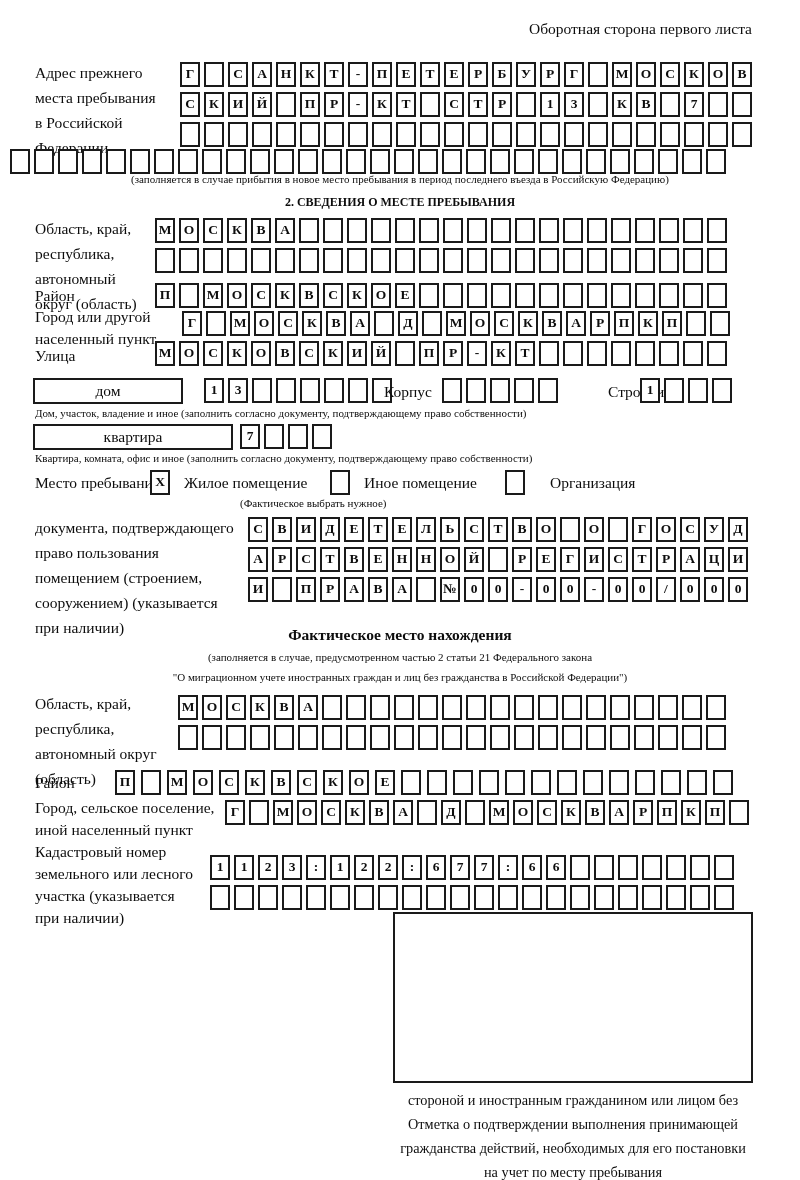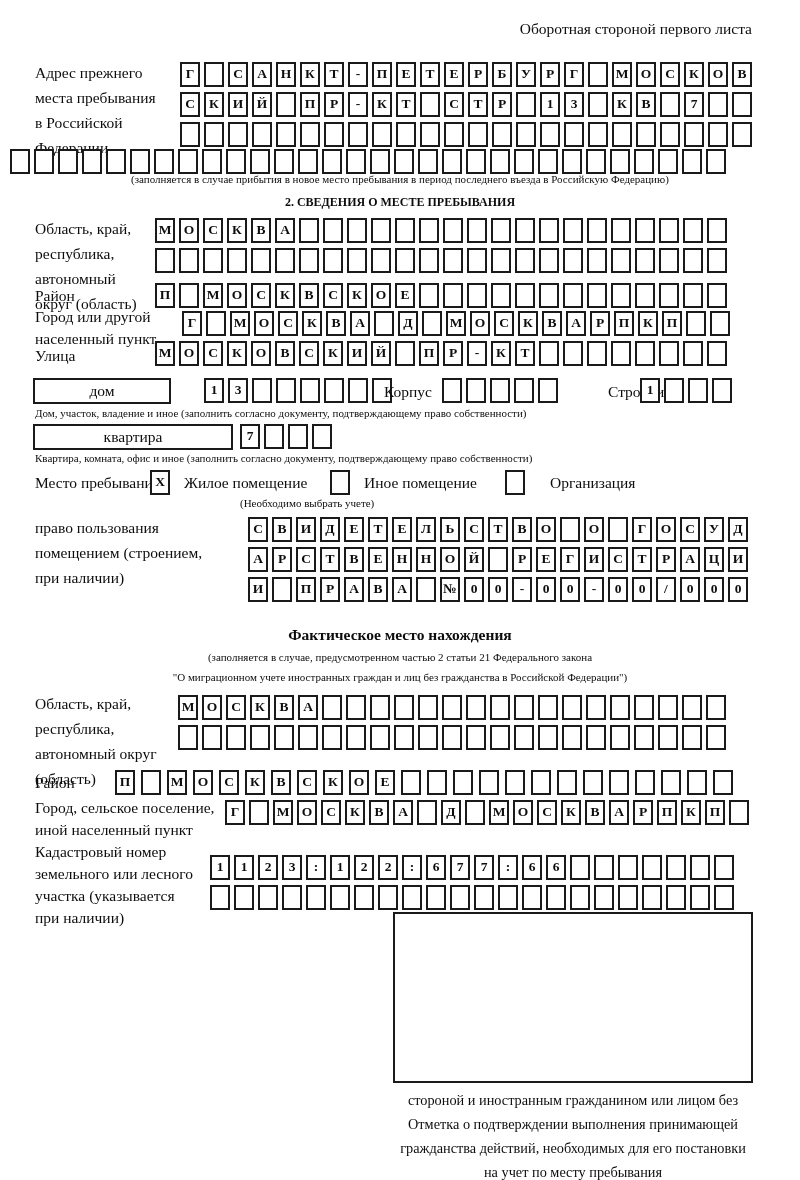--- a/index.html
+++ b/index.html
@@ -22,21 +22,21 @@
   .cellrow.wide .cell { margin-right:6px; }
   .fieldbox {
     position:absolute; border:2px solid #1a1a1a; height:26px;
     text-align:center; font-size:15.5px; line-height:22px; background:#fff;
   }
   .bigbox { position:absolute; border:2px solid #1a1a1a; background:#fff; }
 </style>
 </head>
 <body>
 
-<div class="abs lbl" style="top:16px; right:48px;">Оборотная стороной первого листа</div>
+<div class="abs lbl" style="top:16px; right:48px;">Оборотная сторона первого листа</div>
 
 <div class="abs lbl" style="top:60px; left:35px;">
   <div>Адрес прежнего</div>
   <div>места пребывания</div>
   <div>в Российской</div>
   <div>Федерации</div>
 </div>
 <div class="abs cellrow" style="top:62px; left:180px;"><span class="cell">Г</span><span class="cell"></span><span class="cell">С</span><span class="cell">А</span><span class="cell">Н</span><span class="cell">К</span><span class="cell">Т</span><span class="cell">-</span><span class="cell">П</span><span class="cell">Е</span><span class="cell">Т</span><span class="cell">Е</span><span class="cell">Р</span><span class="cell">Б</span><span class="cell">У</span><span class="cell">Р</span><span class="cell">Г</span><span class="cell"></span><span class="cell">М</span><span class="cell">О</span><span class="cell">С</span><span class="cell">К</span><span class="cell">О</span><span class="cell">В</span></div>
 <div class="abs cellrow" style="top:92px; left:180px;"><span class="cell">С</span><span class="cell">К</span><span class="cell">И</span><span class="cell">Й</span><span class="cell"></span><span class="cell">П</span><span class="cell">Р</span><span class="cell">-</span><span class="cell">К</span><span class="cell">Т</span><span class="cell"></span><span class="cell">С</span><span class="cell">Т</span><span class="cell">Р</span><span class="cell"></span><span class="cell">1</span><span class="cell">3</span><span class="cell"></span><span class="cell">К</span><span class="cell">В</span><span class="cell"></span><span class="cell">7</span><span class="cell"></span><span class="cell"></span></div>
 <div class="abs cellrow" style="top:122px; left:180px;"><span class="cell"></span><span class="cell"></span><span class="cell"></span><span class="cell"></span><span class="cell"></span><span class="cell"></span><span class="cell"></span><span class="cell"></span><span class="cell"></span><span class="cell"></span><span class="cell"></span><span class="cell"></span><span class="cell"></span><span class="cell"></span><span class="cell"></span><span class="cell"></span><span class="cell"></span><span class="cell"></span><span class="cell"></span><span class="cell"></span><span class="cell"></span><span class="cell"></span><span class="cell"></span><span class="cell"></span></div>
@@ -59,44 +59,46 @@
 
 <div class="abs lbl" style="top:306px; left:35px; line-height:22px;">
   <div>Город или другой</div>
   <div>населенный пункт</div>
 </div>
 <div class="abs cellrow" style="top:311px; left:182px;"><span class="cell">Г</span><span class="cell"></span><span class="cell">М</span><span class="cell">О</span><span class="cell">С</span><span class="cell">К</span><span class="cell">В</span><span class="cell">А</span><span class="cell"></span><span class="cell">Д</span><span class="cell"></span><span class="cell">М</span><span class="cell">О</span><span class="cell">С</span><span class="cell">К</span><span class="cell">В</span><span class="cell">А</span><span class="cell">Р</span><span class="cell">П</span><span class="cell">К</span><span class="cell">П</span><span class="cell"></span><span class="cell"></span></div>
 
 <div class="abs lbl" style="top:343px; left:35px;">Улица</div>
 <div class="abs cellrow" style="top:341px; left:155px;"><span class="cell">М</span><span class="cell">О</span><span class="cell">С</span><span class="cell">К</span><span class="cell">О</span><span class="cell">В</span><span class="cell">С</span><span class="cell">К</span><span class="cell">И</span><span class="cell">Й</span><span class="cell"></span><span class="cell">П</span><span class="cell">Р</span><span class="cell">-</span><span class="cell">К</span><span class="cell">Т</span><span class="cell"></span><span class="cell"></span><span class="cell"></span><span class="cell"></span><span class="cell"></span><span class="cell"></span><span class="cell"></span><span class="cell"></span></div>
 
-<div class="fieldbox" style="top:378px; left:33px; width:138px;">дом</div>
+<div class="fieldbox" style="top:378px; left:33px; width:150px;">дом</div>
 <div class="abs cellrow" style="top:378px; left:204px;"><span class="cell">1</span><span class="cell">3</span><span class="cell"></span><span class="cell"></span><span class="cell"></span><span class="cell"></span><span class="cell"></span><span class="cell"></span></div>
 <div class="abs lbl" style="top:379px; left:384px;">Корпус</div>
 <div class="abs cellrow" style="top:378px; left:442px;"><span class="cell"></span><span class="cell"></span><span class="cell"></span><span class="cell"></span><span class="cell"></span></div>
 <div class="abs lbl" style="top:379px; left:568px;margin-left:40px;">Строение</div>
 <div class="abs cellrow" style="top:378px; left:640px;"><span class="cell">1</span><span class="cell"></span><span class="cell"></span><span class="cell"></span></div>
 <div class="abs note" style="top:407px; left:35px;">Дом, участок, владение и иное (заполнить согласно документу, подтверждающему право собственности)</div>
 
 <div class="fieldbox" style="top:424px; left:33px; width:200px;">квартира</div>
 <div class="abs cellrow" style="top:424px; left:240px;"><span class="cell">7</span><span class="cell"></span><span class="cell"></span><span class="cell"></span></div>
 <div class="abs note" style="top:452px; left:35px;">Квартира, комната, офис и иное (заполнить согласно документу, подтверждающему право собственности)</div>
 
 <div class="abs lbl" style="top:470px; left:35px;">Место пребывания:</div>
 <span class="abs cell" style="top:470px; left:150px;">X</span>
 <div class="abs lbl" style="top:470px; left:184px;">Жилое помещение</div>
 <span class="abs cell" style="top:470px; left:330px;"></span>
 <div class="abs lbl" style="top:470px; left:364px;">Иное помещение</div>
 <span class="abs cell" style="top:470px; left:505px;"></span>
 <div class="abs lbl" style="top:470px; left:550px;">Организация</div>
-<div class="abs note" style="top:497px; left:240px;">(Необходимо выбрать учете)</div>
+<div class="abs note" style="top:497px; left:240px;">(Фактическое выбрать нужное)</div>
 
 <div class="abs lbl" style="top:515px; left:35px;">
+  <div>документа, подтверждающего</div>
   <div>право пользования</div>
   <div>помещением (строением,</div>
+  <div>сооружением) (указывается</div>
   <div>при наличии)</div>
 </div>
 <div class="abs cellrow" style="top:517px; left:248px;"><span class="cell">С</span><span class="cell">В</span><span class="cell">И</span><span class="cell">Д</span><span class="cell">Е</span><span class="cell">Т</span><span class="cell">Е</span><span class="cell">Л</span><span class="cell">Ь</span><span class="cell">С</span><span class="cell">Т</span><span class="cell">В</span><span class="cell">О</span><span class="cell"></span><span class="cell">О</span><span class="cell"></span><span class="cell">Г</span><span class="cell">О</span><span class="cell">С</span><span class="cell">У</span><span class="cell">Д</span></div>
 <div class="abs cellrow" style="top:547px; left:248px;"><span class="cell">А</span><span class="cell">Р</span><span class="cell">С</span><span class="cell">Т</span><span class="cell">В</span><span class="cell">Е</span><span class="cell">Н</span><span class="cell">Н</span><span class="cell">О</span><span class="cell">Й</span><span class="cell"></span><span class="cell">Р</span><span class="cell">Е</span><span class="cell">Г</span><span class="cell">И</span><span class="cell">С</span><span class="cell">Т</span><span class="cell">Р</span><span class="cell">А</span><span class="cell">Ц</span><span class="cell">И</span></div>
 <div class="abs cellrow" style="top:577px; left:248px;"><span class="cell">И</span><span class="cell"></span><span class="cell">П</span><span class="cell">Р</span><span class="cell">А</span><span class="cell">В</span><span class="cell">А</span><span class="cell"></span><span class="cell">№</span><span class="cell">0</span><span class="cell">0</span><span class="cell">-</span><span class="cell">0</span><span class="cell">0</span><span class="cell">-</span><span class="cell">0</span><span class="cell">0</span><span class="cell">/</span><span class="cell">0</span><span class="cell">0</span><span class="cell">0</span></div>
 
 <div class="abs center bold" style="top:626px; left:0; font-size:15.5px;">Фактическое место нахождения</div>
 <div class="abs note center" style="top:651px; left:0;">(заполняется в случае, предусмотренном частью 2 статьи 21 Федерального закона</div>
 <div class="abs note center" style="top:671px; left:0;">"О миграционном учете иностранных граждан и лиц без гражданства в Российской Федерации")</div>
 

